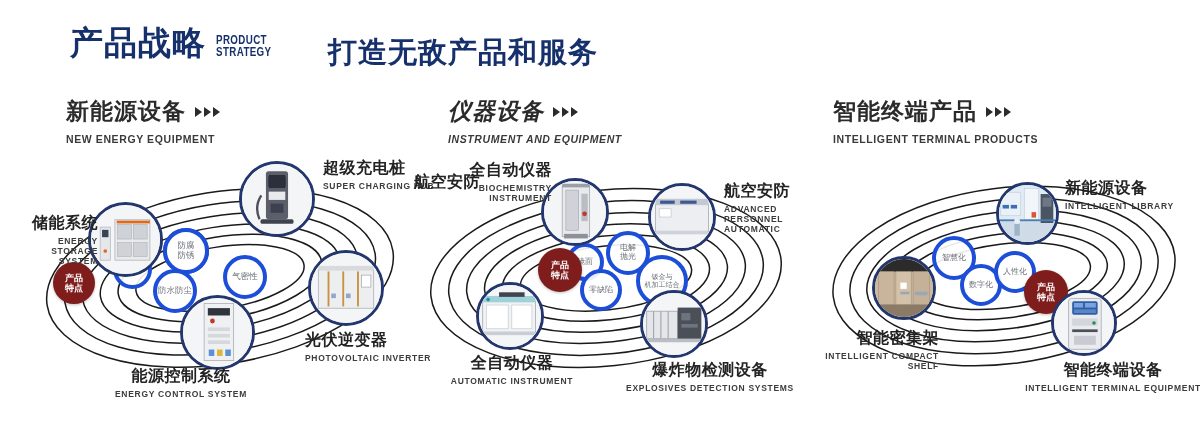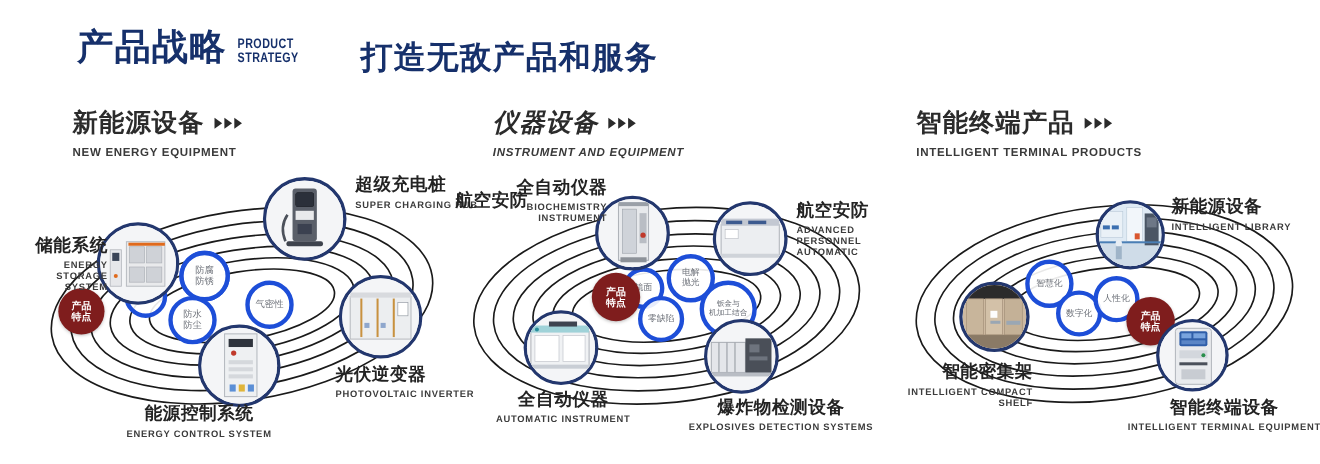--- a/index.html
+++ b/index.html
@@ -147,21 +147,21 @@
     <div class="bub" style="left:143px;top:78px;width:46px;height:46px;font-size:8.5px;flex-direction:column;">
       <span>防腐</span>
       <span>防锈</span>
     </div>
     <div class="bub" style="left:93px;top:100px;width:39px;height:39px;font-size:8.5px;">
       <span>户外</span>
     </div>
     <div class="bub" style="left:203px;top:105px;width:44px;height:44px;font-size:8.5px;">
       <span>气密性</span>
     </div>
-    <div class="bub" style="left:133px;top:119px;width:44px;height:44px;font-size:8.5px;flex-direction:column;">
+    <div class="bub" style="left:133px;top:119px;width:44px;height:44px;font-size:8.5px;flex-direction:row;">
       <span>防水</span>
       <span>防尘</span>
     </div>
     <div class="bub core" style="left:33px;top:112px;width:42px;height:42px;font-size:9px;flex-direction:column;">
       <span>产品</span>
       <span>特点</span>
     </div>
 
     <div class="node" style="left:68px;top:52px;width:75px;height:75px;">
       <svg class="art" viewBox="0 0 75 75">

